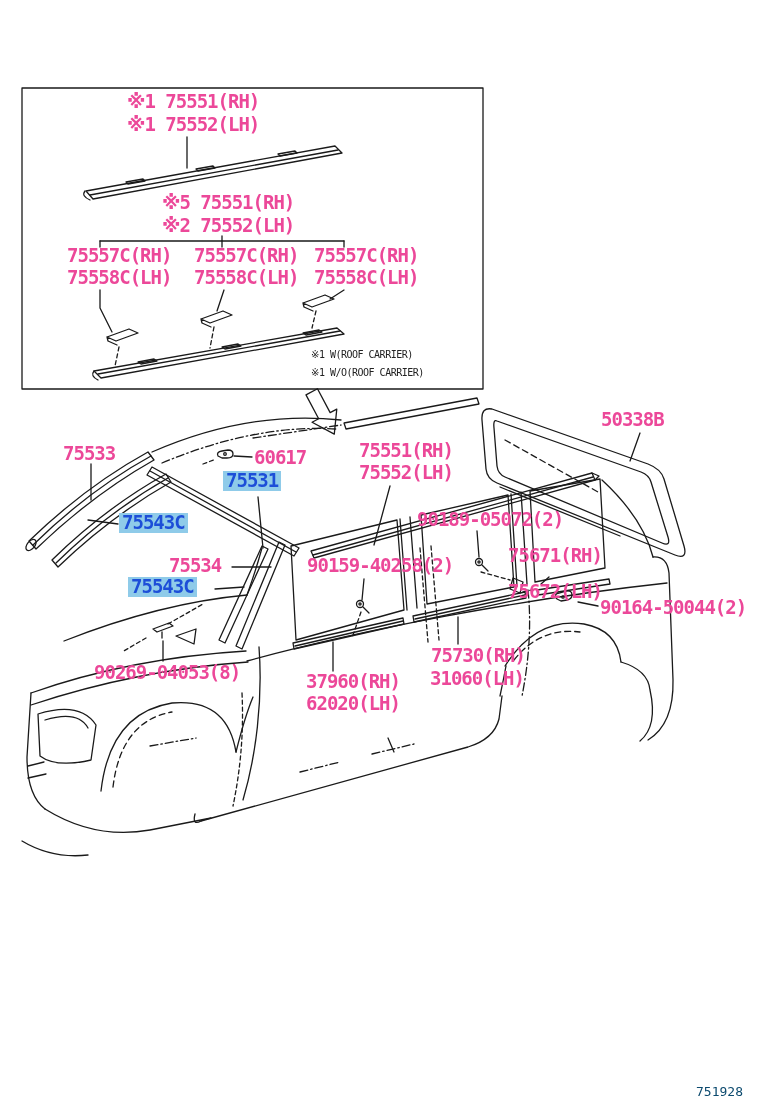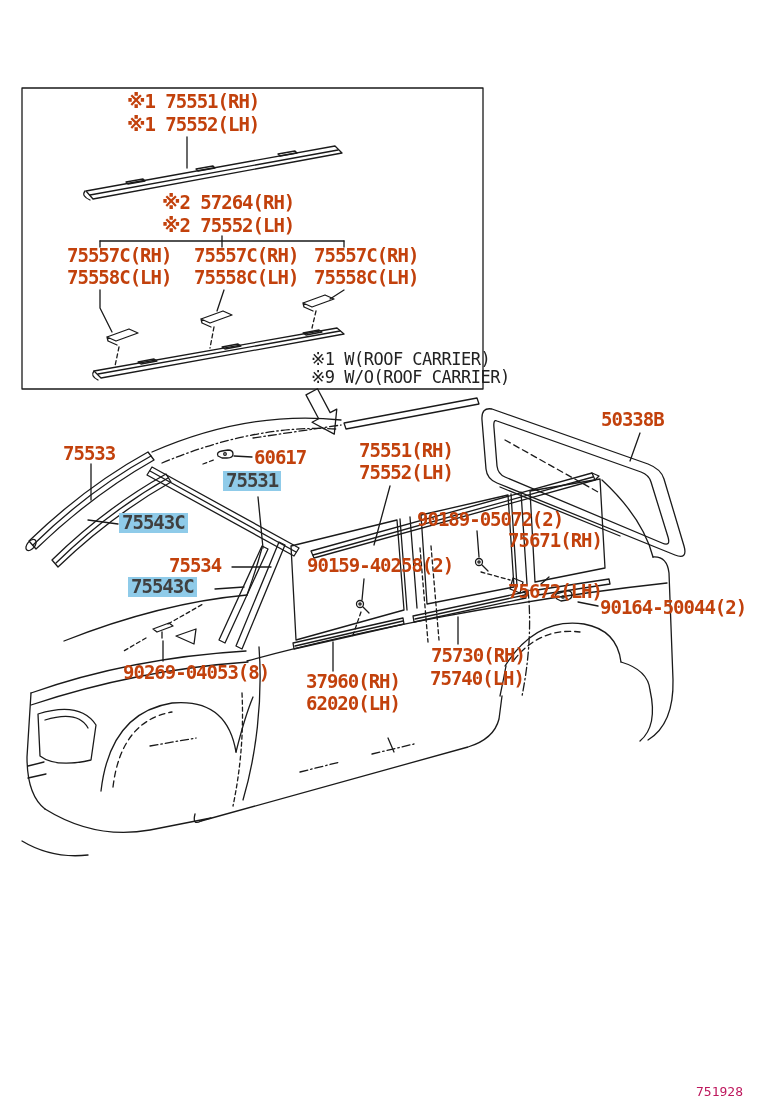--- a/index.html
+++ b/index.html
@@ -3,26 +3,26 @@
 <meta charset="utf-8">
 <style>
   html,body{margin:0;padding:0;background:#ffffff;}
   body{width:760px;height:1112px;overflow:hidden;}
   .stage{position:relative;width:760px;height:1112px;background:#fff;
          font-family:"DejaVu Sans Mono","DejaVu Sans",monospace;}
   svg.art{position:absolute;left:0;top:0;z-index:1;}
   svg.art path, svg.art rect, svg.art circle, svg.art ellipse, svg.art line{
     fill:none;stroke:#1a1a1a;stroke-width:1.3;stroke-linecap:round;stroke-linejoin:round;}
   .pn{position:absolute;z-index:2;font-weight:bold;font-size:19px;line-height:1.05;
-      letter-spacing:-1px;color:#c2410c;white-space:nowrap;}
-  .hl{background:#8FCBE9;color:#404040;padding:0 3px;}
-  .note{position:absolute;z-index:2;font-weight:normal;font-size:17px;
+      letter-spacing:-1px;color:#ec4899;white-space:nowrap;}
+  .hl{background:#8FCBE9;color:#1d4ed8;padding:0 3px;}
+  .note{position:absolute;z-index:2;font-weight:normal;font-size:10px;
         letter-spacing:-0.5px;color:#222;white-space:nowrap;}
   .figcode{position:absolute;z-index:2;font-weight:normal;font-size:13px;
-        letter-spacing:0;color:#be185d;white-space:nowrap;}
+        letter-spacing:0;color:#0c4a6e;white-space:nowrap;}
 </style>
 </head>
 <body>
 
 <div class="stage">
 
   <svg class="art" width="760" height="1112" viewBox="0 0 760 1112">
 
     <g>
       <rect x="22" y="88" width="461" height="301" stroke-width="2.2"></rect>
@@ -187,47 +187,47 @@
       <path d="M215,589 L244,587"></path>
       <path d="M598,606 L578,602"></path>
       <path d="M163,661 L163,641"></path>
       <path d="M333,671 L333,642"></path>
       <path d="M458,644 L458,617"></path>
     </g>
   </svg>
 
   <div class="pn" style="left:127px;top:92px">※1 75551(RH)</div>
   <div class="pn" style="left:127px;top:115px">※1 75552(LH)</div>
-  <div class="pn" style="left:162px;top:193px">※2 57264(RH)</div>
+  <div class="pn" style="left:162px;top:193px">※5 75551(RH)</div>
   <div class="pn" style="left:162px;top:216px">※2 75552(LH)</div>
 
   <div class="pn" style="left:67px;top:246px">75557C(RH)</div>
   <div class="pn" style="left:67px;top:268px">75558C(LH)</div>
   <div class="pn" style="left:194px;top:246px">75557C(RH)</div>
   <div class="pn" style="left:194px;top:268px">75558C(LH)</div>
   <div class="pn" style="left:314px;top:246px">75557C(RH)</div>
   <div class="pn" style="left:314px;top:268px">75558C(LH)</div>
 
   <div class="note" style="left:311px;top:349px">※1 W(ROOF CARRIER)</div>
-  <div class="note" style="left:311px;top:367px">※9 W/O(ROOF CARRIER)</div>
+  <div class="note" style="left:311px;top:367px">※1 W/O(ROOF CARRIER)</div>
 
   <div class="pn" style="left:63px;top:444px">75533</div>
   <div class="pn" style="left:254px;top:448px">60617</div>
   <div class="pn hl" style="left:223px;top:471px">75531</div>
   <div class="pn hl" style="left:119px;top:513px">75543C</div>
   <div class="pn" style="left:359px;top:441px">75551(RH)</div>
   <div class="pn" style="left:359px;top:463px">75552(LH)</div>
   <div class="pn" style="left:601px;top:410px">50338B</div>
   <div class="pn" style="left:417px;top:510px">90189-05072(2)</div>
-  <div class="pn" style="left:508px;top:531px">75671(RH)</div>
+  <div class="pn" style="left:508px;top:546px">75671(RH)</div>
   <div class="pn" style="left:508px;top:582px">75672(LH)</div>
   <div class="pn" style="left:169px;top:556px">75534</div>
   <div class="pn" style="left:307px;top:556px">90159-40258(2)</div>
   <div class="pn hl" style="left:128px;top:577px">75543C</div>
   <div class="pn" style="left:600px;top:598px">90164-50044(2)</div>
-  <div class="pn" style="left:123px;top:663px">90269-04053(8)</div>
+  <div class="pn" style="left:94px;top:663px">90269-04053(8)</div>
   <div class="pn" style="left:306px;top:672px">37960(RH)</div>
   <div class="pn" style="left:306px;top:694px">62020(LH)</div>
   <div class="pn" style="left:431px;top:646px">75730(RH)</div>
-  <div class="pn" style="left:430px;top:669px">75740(LH)</div>
+  <div class="pn" style="left:430px;top:669px">31060(LH)</div>
 
   <div class="figcode" style="left:696px;top:1084px">751928</div>
 </div>
 
 </body></html>

